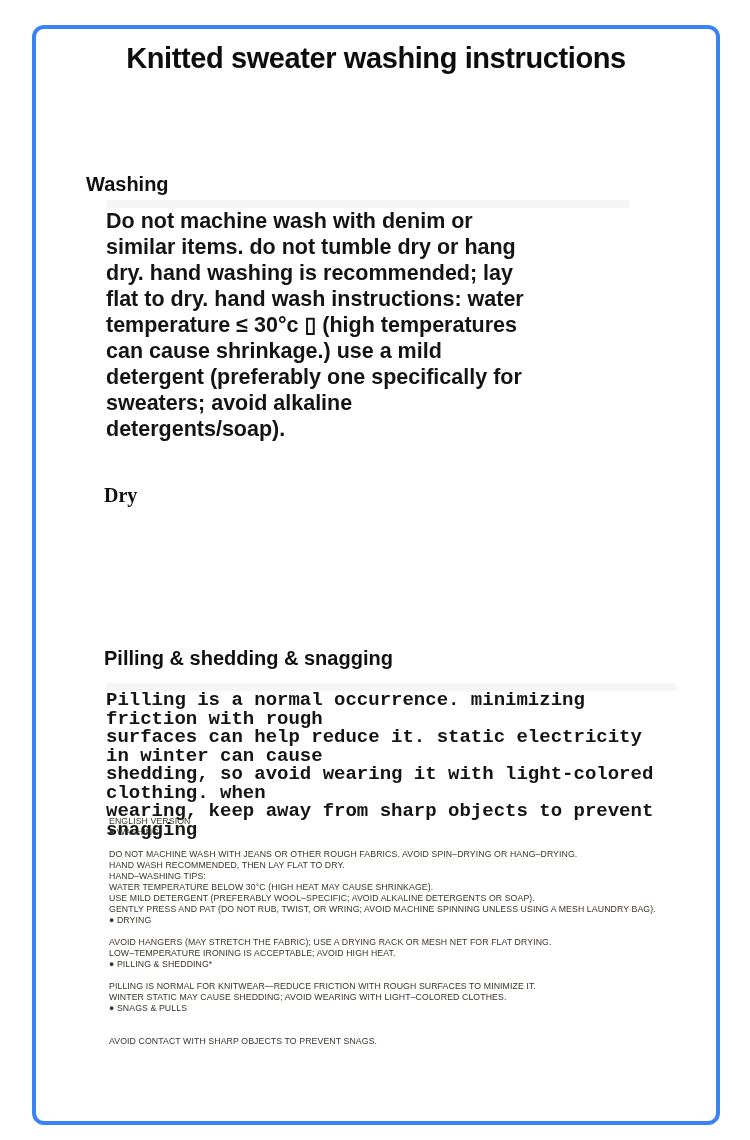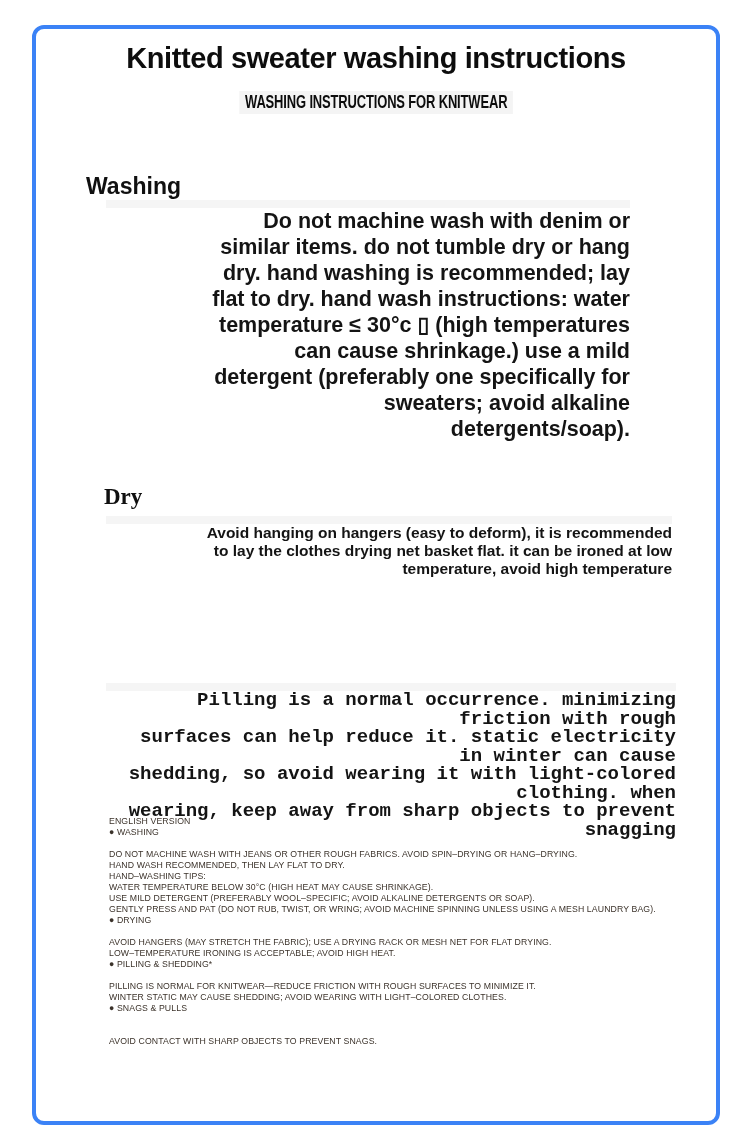--- a/index.html
+++ b/index.html
@@ -15,27 +15,26 @@
     position:absolute;left:0;right:0;top:13px;margin:0;text-align:center;
     font-size:29px;font-weight:bold;letter-spacing:-0.4px;color:#0d0d0d;
   }
   .subtitle-row{position:absolute;left:0;right:0;top:62px;text-align:center;}
   .subtitle{
     display:inline-block;font-size:18px;font-weight:bold;letter-spacing:-0.2px;
     transform:scaleX(0.72);transform-origin:center top;
     background:#f4f4f4;padding:1px 8px;white-space:nowrap;color:#0d0d0d;
   }
   .sec-heading{
-    position:absolute;margin:0;font-size:23px;font-weight:bold;color:#101010;white-space:nowrap;
+    position:absolute;margin:0;font-size:20px;font-weight:bold;color:#101010;white-space:nowrap;
   }
   .para{
     position:absolute;margin:0;font-weight:bold;white-space:pre-line;color:#141414;
     padding-top:8px;
     background:linear-gradient(to bottom,#f5f5f5 8px,rgba(255,255,255,0) 8px);
-    text-align:right;
   }
   .para-washing{left:70px;top:171px;width:524px;font-size:21.5px;line-height:26px;z-index:1;}
   .para-dry{left:70px;top:487px;width:566px;font-size:15.5px;line-height:18px;}
   .para-pilling{left:70px;top:654px;width:570px;font-size:19px;line-height:18.5px;font-family:Liberation Mono, monospace;}
   .h-washing{left:50px;top:144px;}
   .h-dry{left:68px;top:455px;font-family:Liberation Serif, serif;}
   .h-pilling{left:68px;top:618px;}
   .overlay-note{
     position:absolute;left:6px;top:368px;width:676px;margin:0;z-index:2;
     font-size:13px;font-weight:bold;white-space:nowrap;letter-spacing:-0.15px;color:#1a1a1a;
@@ -47,43 +46,38 @@
     transform:scaleX(0.97);transform-origin:left top;
   }
 </style>
 </head>
 <body>
 
 <div class="card">
 
   <h1 class="title">Knitted sweater washing instructions</h1>
 
-  <div class="subtitle-row">
-    <span class="subtitle">WASHING INSTRUCTIONS FOR KNITWEAR</span>
-  </div>
 
   <h2 class="sec-heading h-washing">Washing</h2>
 
   <p class="para para-washing">Do not machine wash with denim or
 similar items. do not tumble dry or hang
 dry. hand washing is recommended; lay
 flat to dry. hand wash instructions: water
 temperature ≤ 30°c ▯ (high temperatures
 can cause shrinkage.) use a mild
 detergent (preferably one specifically for
 sweaters; avoid alkaline
 detergents/soap).</p>
 
 
   <h2 class="sec-heading h-dry">Dry</h2>
 
-  <p class="para para-dry">Avoid hanging on hangers (easy to deform), it is recommended
-to lay the clothes drying net basket flat. it can be ironed at low
-temperature, avoid high temperature</p>
 
+  <h2 class="sec-heading h-pilling">Pilling &amp; shedding &amp; snagging</h2>
 
   <p class="para para-pilling">Pilling is a normal occurrence. minimizing friction with rough
 surfaces can help reduce it. static electricity in winter can cause
 shedding, so avoid wearing it with light-colored clothing. when
 wearing, keep away from sharp objects to prevent snagging</p>
 
   <p class="fineprint">ENGLISH VERSION
 ● WASHING
 
 DO NOT MACHINE WASH WITH JEANS OR OTHER ROUGH FABRICS. AVOID SPIN–DRYING OR HANG–DRYING.

